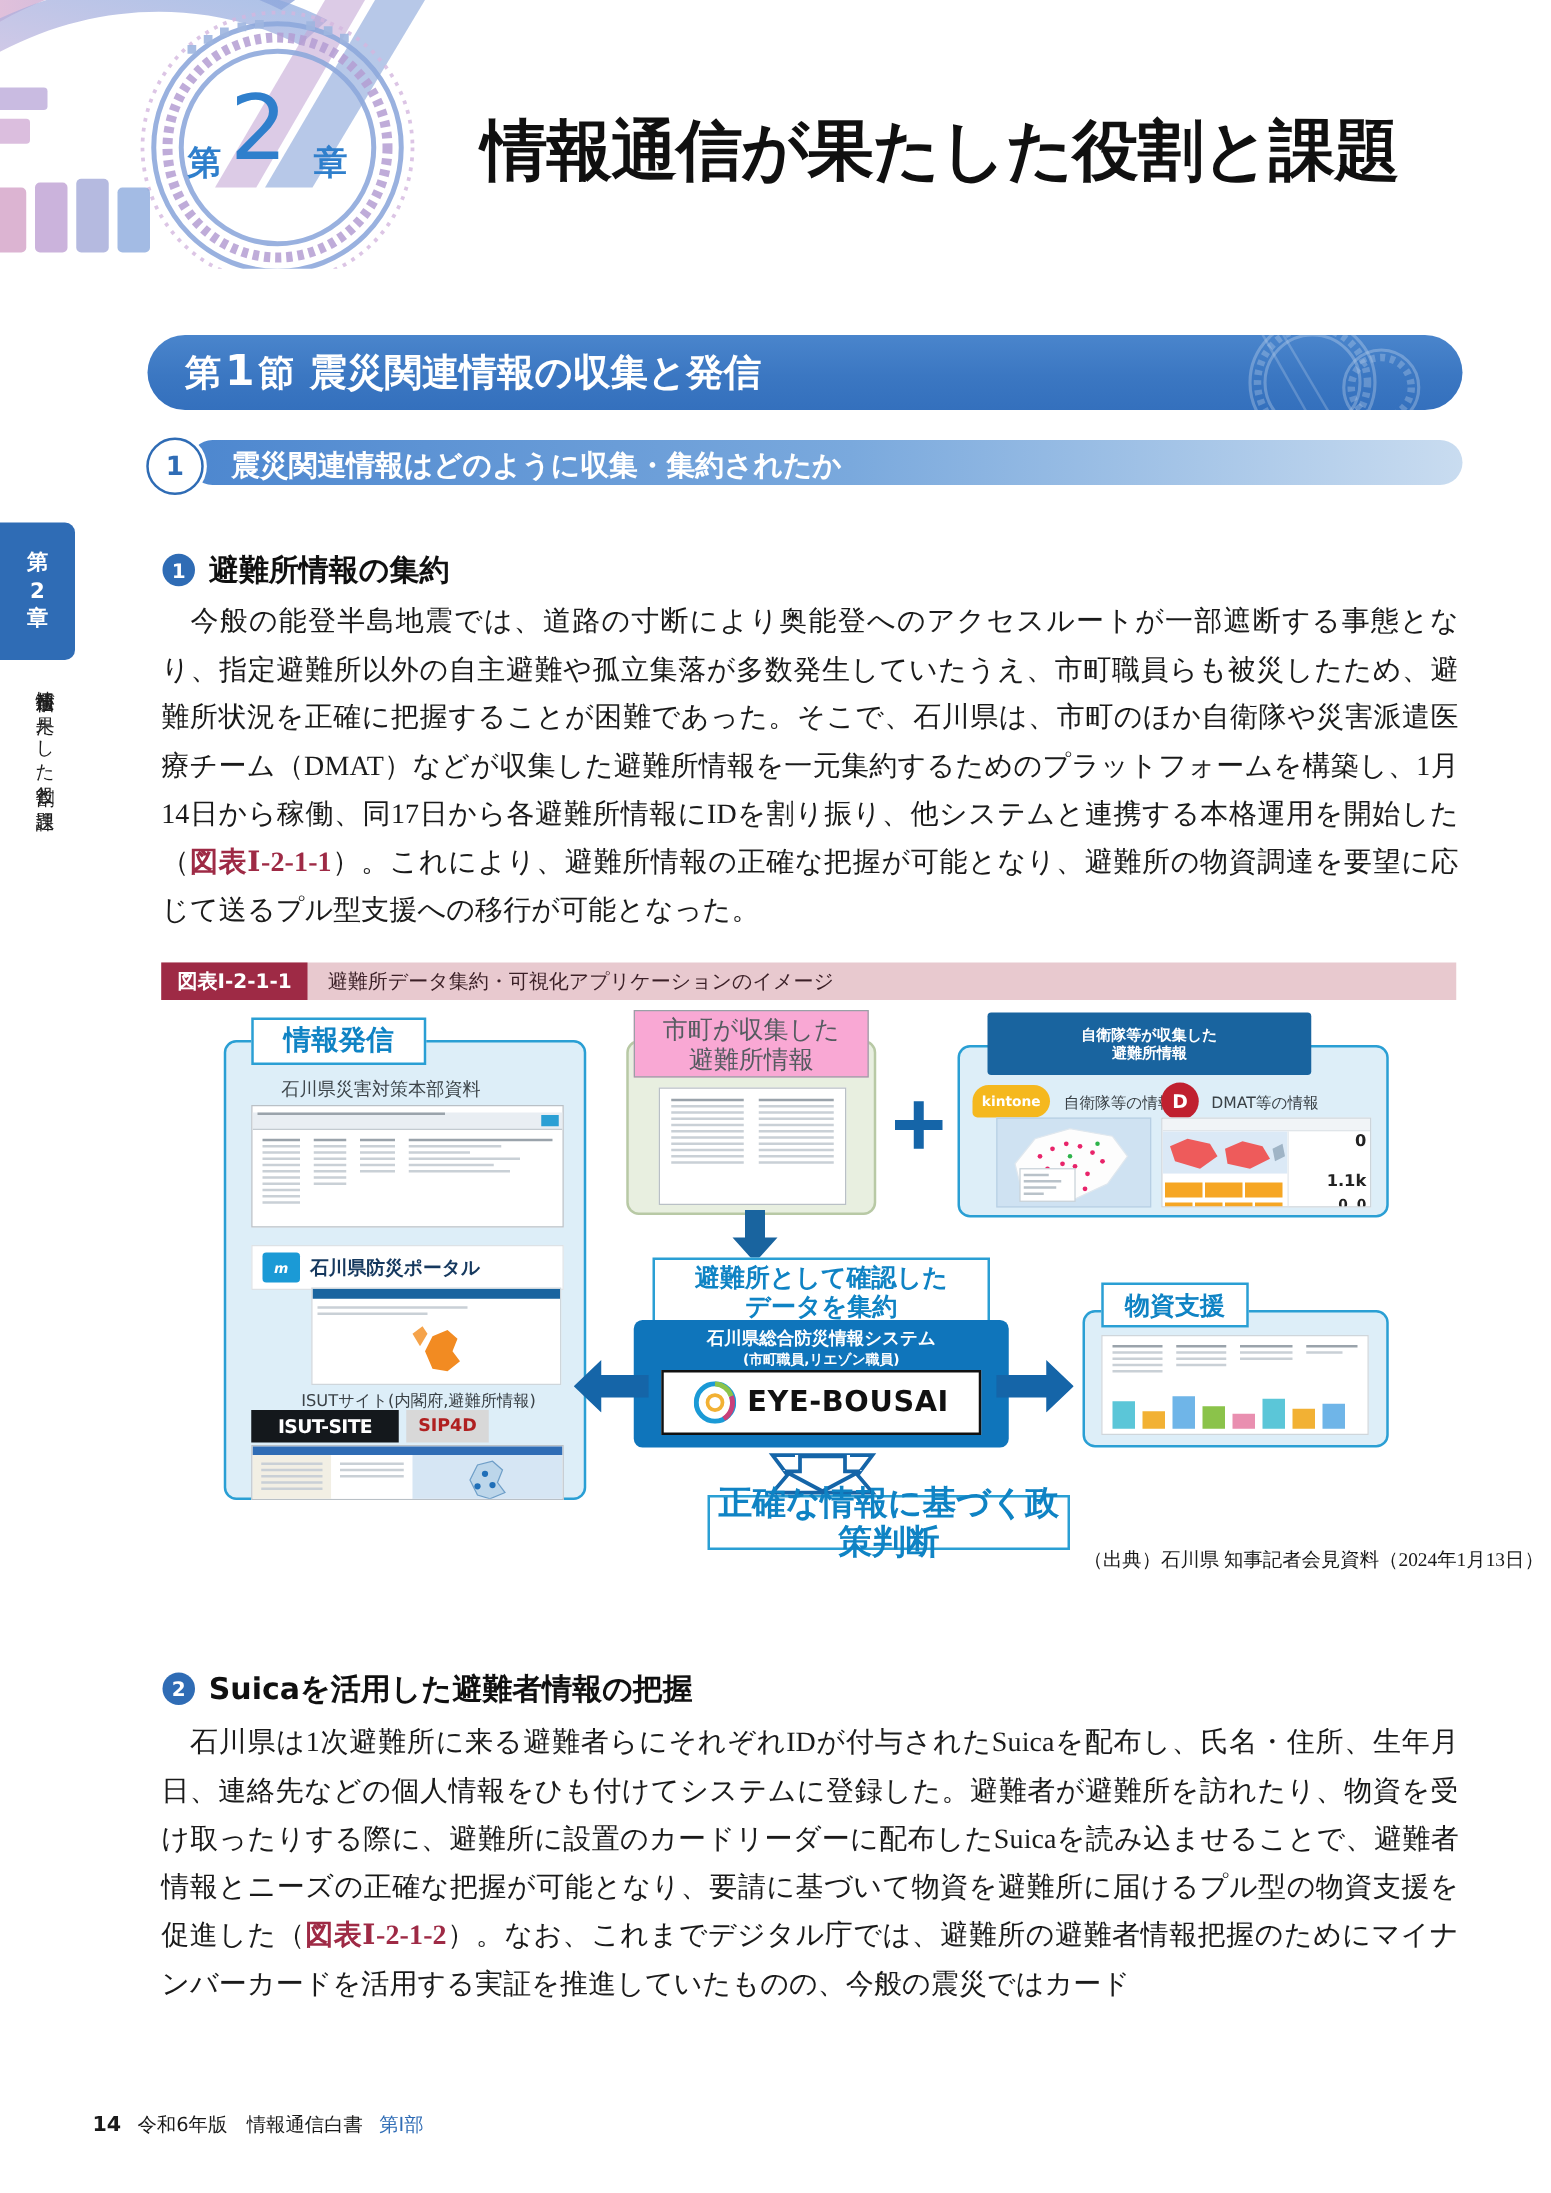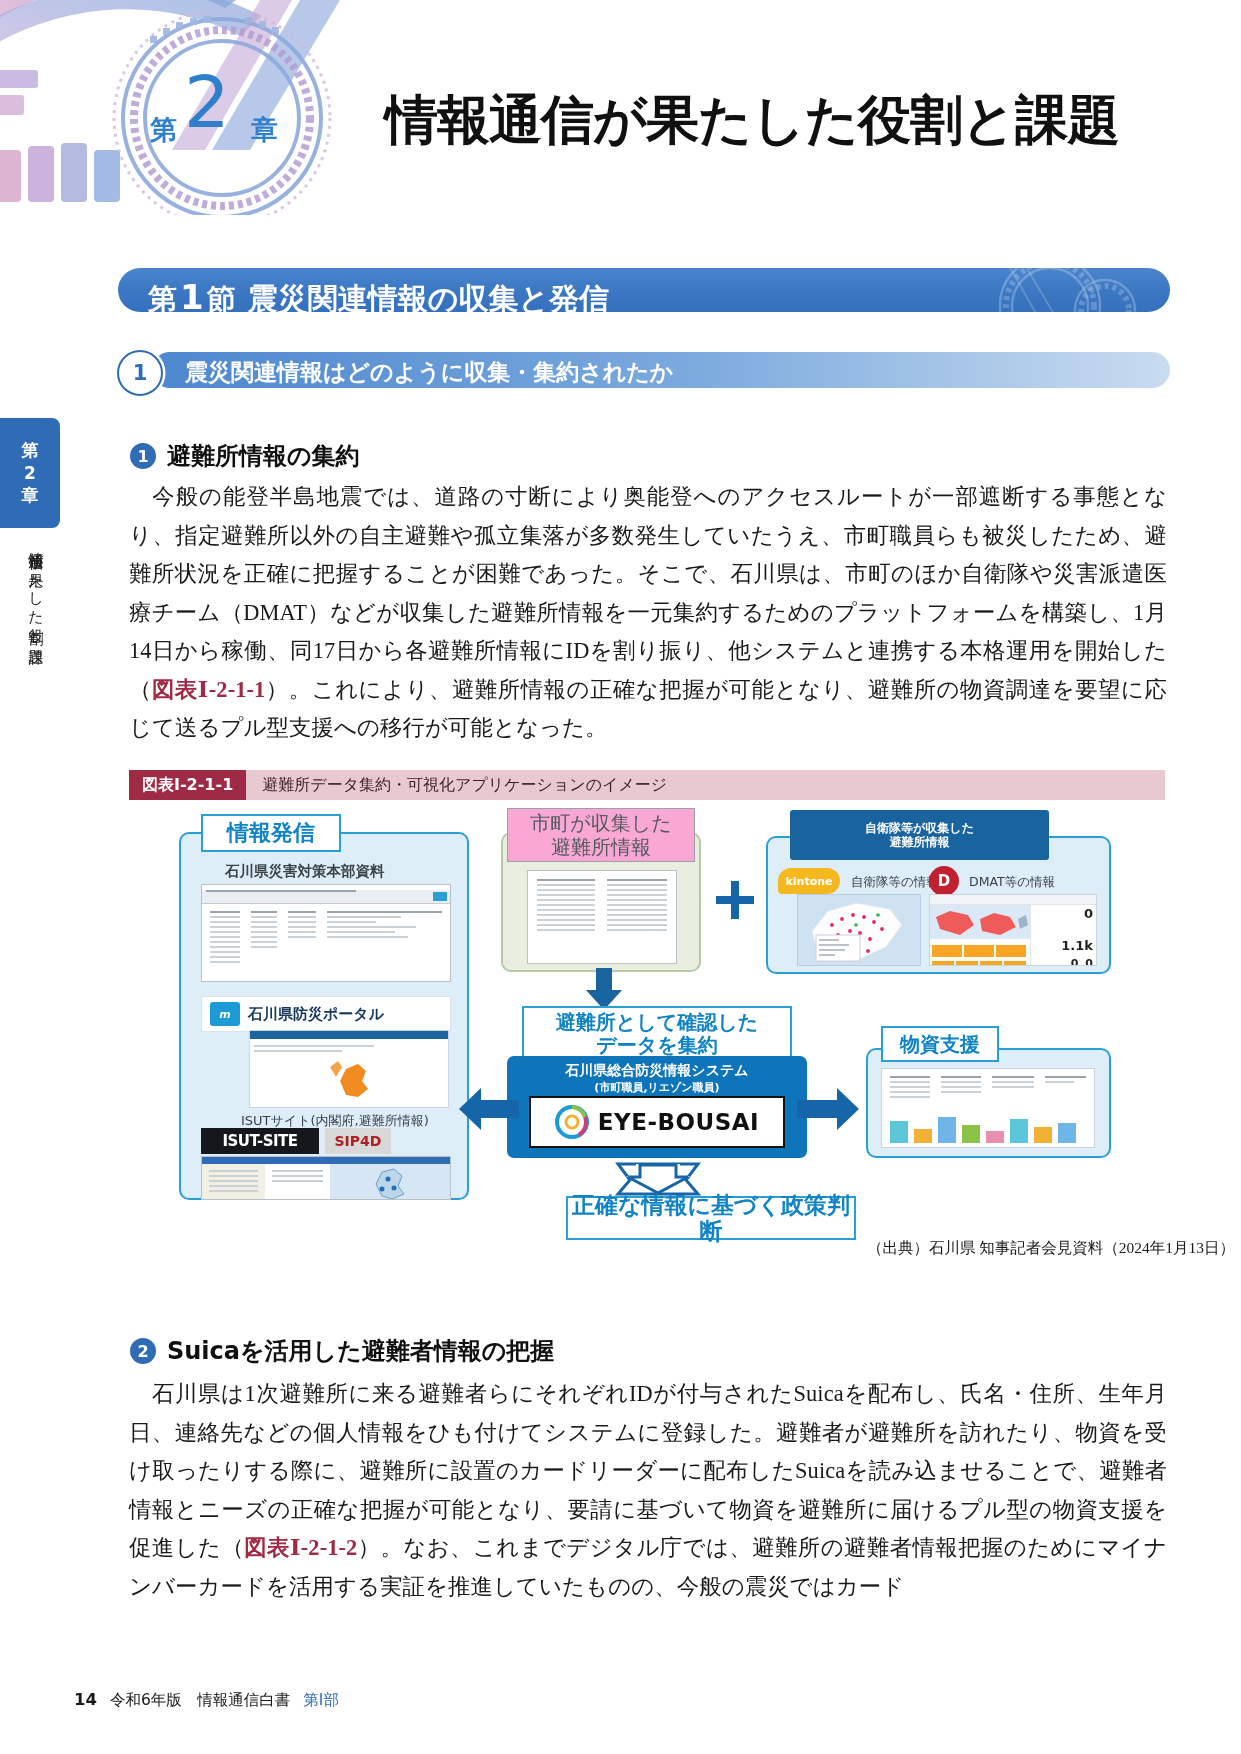--- a/index.html
+++ b/index.html
@@ -81,21 +81,21 @@
     letter-spacing: 1px;
     line-height: 1.1;
   }
 
   
   .section-bar {
     position: absolute;
     left: 118px;
     top: 268px;
     width: 1052px;
-    height: 44px;
+    height: 60px;
     background: linear-gradient(180deg,#4a85cc 0%, #3b77c2 55%, #3470bd 100%);
     border-radius: 30px;
     overflow: hidden;
   }
   .section-bar .arc-deco { position: absolute; right: 10px; top: -10px; opacity: .55; }
   .section-bar .label {
     position: absolute;
     left: 30px;
     top: 9px;
     color: #ffffff;
@@ -409,21 +409,21 @@
 <div class="fig-caption">
   <div class="tag">図表Ⅰ-2-1-1</div>
   <div class="cap">避難所データ集約・可視化アプリケーションのイメージ</div>
 </div>
 
 <div class="figure-area">
 
   <div class="panel panel-blue" style="left:50px; top:32px; width:290px; height:368px;"></div>
   <div class="tag-box" style="left:72px; top:14px; width:140px; height:38px; font-size:22px;">情報発信</div>
 
-  <div class="label-sm" style="left:96px; top:62px; font-size:14.5px; font-weight:bold; color:#3c4449;">石川県災害対策本部資料</div>
+  <div class="label-sm" style="left:96px; top:62px; font-size:14.5px; font-weight:normal; color:#3c4449;">石川県災害対策本部資料</div>
 
   <div class="mini-doc" style="left:72px; top:84px; width:250px; height:98px;">
     <div style="background:#e9eef3;height:13px;border-bottom:1px solid #c3cad0;position:relative;">
       <div style="position:absolute;right:3px;top:2px;width:14px;height:9px;background:#2a9fd4;"></div>
       <div class="mini-line dark" style="width:150px;margin-top:5px;"></div>
     </div>
     <div style="display:flex;gap:3px;padding:4px 4px 0 4px;">
       <div style="width:38px;">
         <div class="mini-line dark"></div>
           <div class="mini-line"></div>
@@ -702,21 +702,21 @@
     </div>
   </div>
 
   <svg style="position:absolute;left:483px;top:362px;" width="92" height="34" viewBox="0 0 92 34">
     <path d="M6,2 H86 L74,18 L86,32 L6,32 L18,18 z" fill="none" stroke="#1565a8" stroke-width="3"></path>
     <path d="M24,2 H68 L68,14 L78,14 L46,32 L14,14 L24,14 z" fill="#ffffff" stroke="none"></path>
     <path d="M28,3 H64 V15 H76 L46,31 L16,15 H28 z" fill="#ffffff" stroke="#1565a8" stroke-width="3"></path>
   </svg>
 </div>
 
-<div class="tag-box" style="left:566px; top:1196px; width:290px; height:44px; font-size:23px;">正確な情報に基づく政策判断</div>
+<div class="tag-box" style="left:566px; top:1196px; width:290px; height:44px; font-size:27px;">正確な情報に基づく政策判断</div>
 
 <div class="fig-src">（出典）石川県 知事記者会見資料（2024年1月13日）</div>
 
 <div class="item-head" style="top:1335px;">
   <span class="badge">2</span>
   <span class="htxt">Suicaを活用した避難者情報の把握</span>
 </div>
 
 <div class="para" style="top:1375px;"><span>　石川県は1次避難所に来る避難者らにそれぞれIDが付与されたSuicaを配布し、氏名・住所、生年月日、連絡先などの個人情報をひも付けてシステムに登録した。避難者が避難所を訪れたり、物資を受け取ったりする際に、避難所に設置のカードリーダーに配布したSuicaを読み込ませることで、避難者情報とニーズの正確な把握が可能となり、要請に基づいて物資を避難所に届けるプル型の物資支援を促進した（</span><span class="ref">図表Ⅰ-2-1-2</span><span>）。なお、これまでデジタル庁では、避難所の避難者情報把握のためにマイナンバーカードを活用する実証を推進していたものの、今般の震災ではカード</span></div>
 

